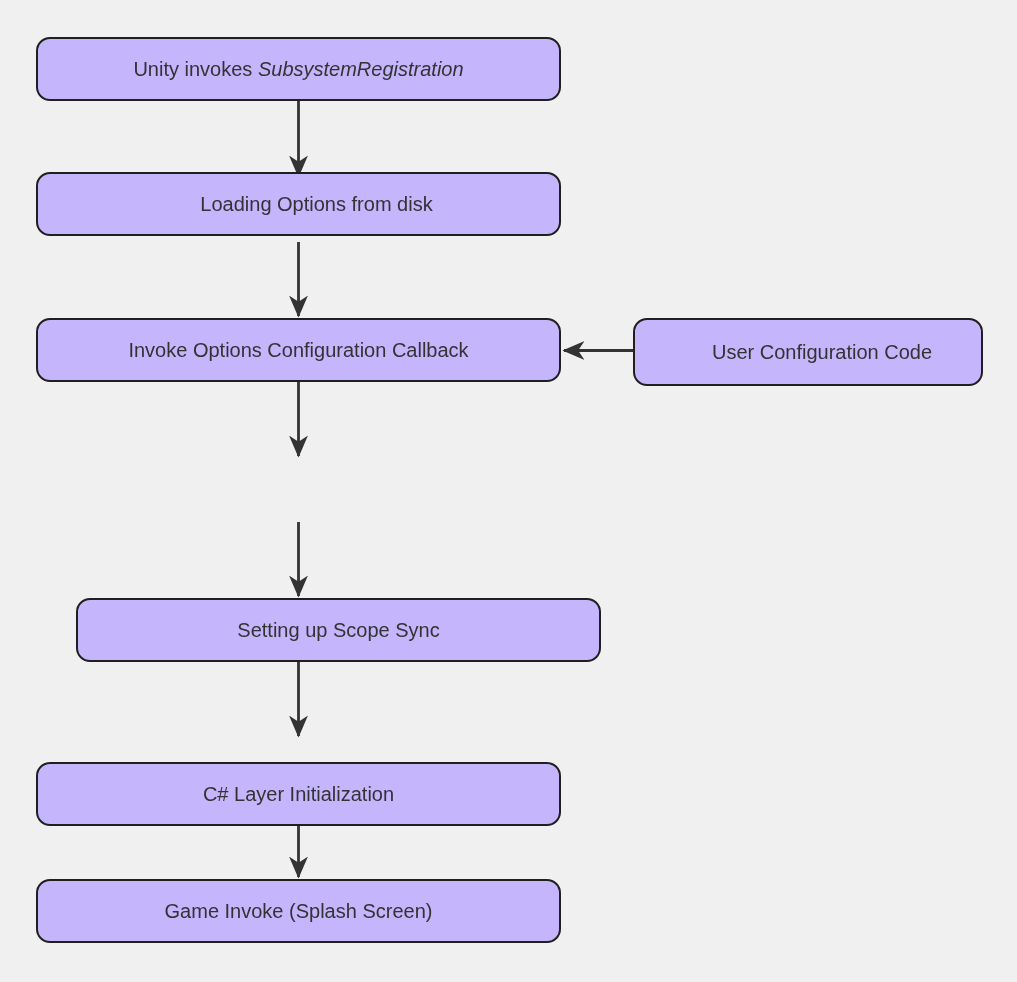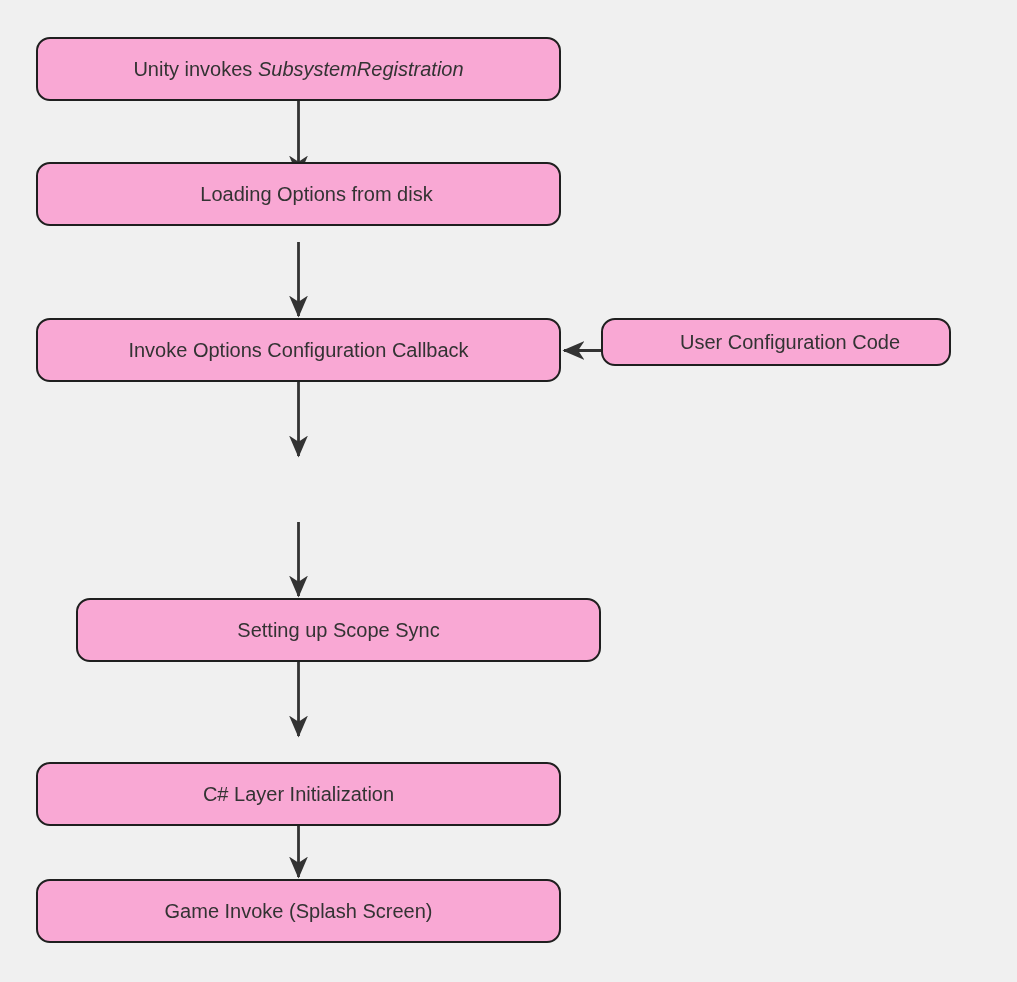--- a/index.html
+++ b/index.html
@@ -23,45 +23,45 @@
   }
   svg.edges {
     position: absolute;
     left: 0;
     top: 0;
     z-index: 1;
   }
   .node {
     position: absolute;
     box-sizing: border-box;
-    background: #f9a8d4;
+    background: #c4b5fd;
     border: 2.5px solid #1f1f1f;
     border-radius: 14px;
     display: flex;
     align-items: center;
     justify-content: center;
     color: #333333;
     font-size: 20px;
     line-height: 1;
     z-index: 2;
     white-space: nowrap;
   }
   .node .italic {
     font-style: italic;
   }
   
   .col-main { left: 36px; width: 525px; height: 64px; }
   .n1 { top: 37px; }
-  .n2 { top: 162px; padding-left: 36px; }
+  .n2 { top: 172px; padding-left: 36px; }
   .n3 { top: 318px; }
   .n4 { top: 458px; }
   .n5 { top: 598px; margin-left: 40px; }
   .n6 { top: 762px; }
   .n7 { top: 879px; }
-  .n8 { left: 601px; top: 318px; width: 350px; height: 48px; padding-left: 28px; }
+  .n8 { left: 633px; top: 318px; width: 350px; height: 68px; padding-left: 28px; }
 </style>
 </head>
 <body>
 
 <div class="canvas">
 
   <svg class="edges" width="1017" height="982" viewBox="0 0 1017 982">
     <defs>
       <marker id="arrow" viewBox="0 0 14 12" refX="13" refY="6" markerWidth="22" markerHeight="27" markerUnits="userSpaceOnUse" orient="auto">
         <path d="M0,0 L14,6 L0,12 L4,6 Z" fill="#333333"></path>

